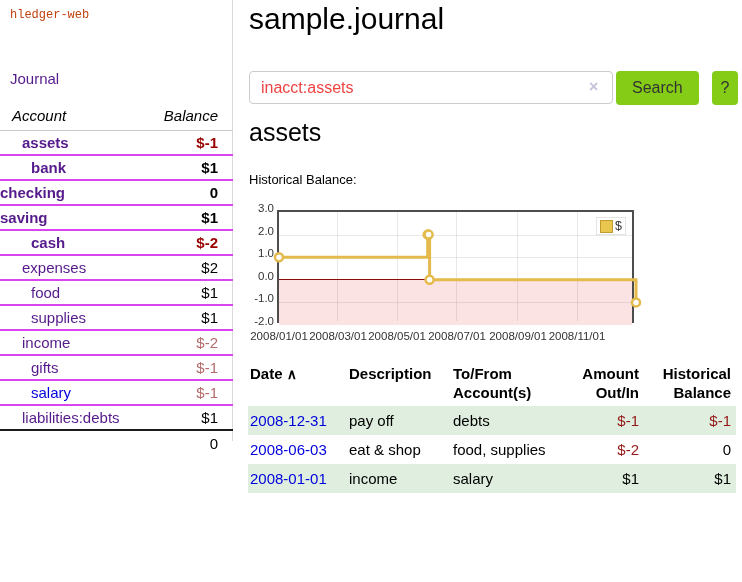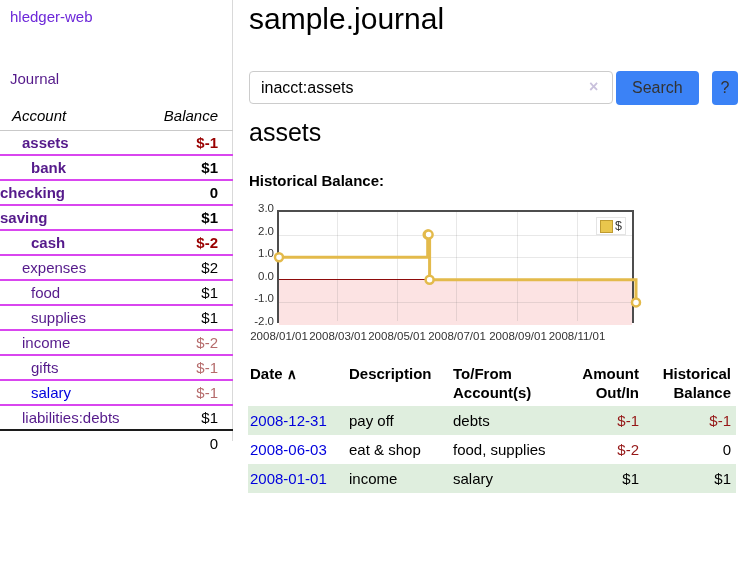--- a/index.html
+++ b/index.html
@@ -2,21 +2,21 @@
 <html><head>
 <meta charset="utf-8">
 <style>
   * { box-sizing: border-box; }
   html, body { margin:0; padding:0; width:742px; height:582px; overflow:hidden;
     background:#fff; font-family:"Liberation Sans", sans-serif; font-size:14px; color:#000; }
 
   
   .sidebar { position:absolute; left:0; top:0; width:233px; height:441px;
     border-right:1px solid #d9d9d9; }
-  .brand { position:absolute; left:10px; top:8px; font-size:15px; color:#6d28d9; text-decoration:none; }
+  .brand { position:absolute; left:10px; top:8px; font-size:12px; color:#c2410c; text-decoration:none;font-family:Liberation Mono, monospace; }
   .journal-link { position:absolute; left:10px; top:70px; font-size:15px; color:#551a8b; text-decoration:none; }
   .acct-table { position:absolute; left:0; top:103px; width:233px; font-size:15px; }
   .ahead { display:flex; justify-content:space-between; padding:4px 15px 6px 12px;
     border-bottom:1px solid #c9c9c9;font-style:italic; }
   .arow { display:flex; justify-content:space-between; padding:3px 15px 3px 0; }
   .arow + .arow { border-top:2px solid #d946ef; }
   .arow a { text-decoration:none; color:#551a8b; }
   .arow a.blue { color:#0000dd; }
   .lvl1 a { margin-left:22px; }
   .lvl2 a { margin-left:31px; }
@@ -26,32 +26,32 @@
   .abal.neg { color:#990000; }
   .abal.softneg { color:#b56b6b; }
   .atotal { display:flex; justify-content:flex-end; padding:4px 15px 3px 0;
     border-top:2px solid #1c1c1c; }
 
   
   .page-title { position:absolute; left:249px; top:2px; margin:0; font-size:30px;
     font-weight:500; color:#000; }
   .search-input { position:absolute; left:249px; top:71px; width:364px; height:33px;
     border:1px solid #ccc; border-radius:4px; padding:0 28px 0 11px; font-size:16px;
-    color:#000000; font-family:"Liberation Sans", sans-serif; }
+    color:#ef4444; font-family:"Liberation Sans", sans-serif; }
   .clear-x { position:absolute; left:589px; top:77px; font-size:16px; font-weight:700;
     color:#c9c1dc; cursor:pointer; line-height:20px; }
-  .btn { position:absolute; top:71px; height:34px; background:#3b82f6; border:none;
+  .btn { position:absolute; top:71px; height:34px; background:#84cc16; border:none;
     border-radius:4px; font-size:16px; color:#333; font-family:"Liberation Sans", sans-serif;
     cursor:pointer; }
   .btn-search { left:616px; padding:0 16px; }
   .btn-help { left:712px; width:26px; padding:0; }
 
   .acct-heading { position:absolute; left:249px; top:118px; margin:0; font-size:25px;
     font-weight:500; }
-  .hist-label { position:absolute; left:249px; top:172px; font-size:15px; font-weight:700; }
+  .hist-label { position:absolute; left:249px; top:172px; font-size:13px; font-weight:400; }
 
   
   .chart { position:absolute; left:248px; top:203px; width:430px; height:142px; }
   .ytick { position:absolute; left:0; width:26px; text-align:right; font-size:11.5px; color:#333; }
   .ytick:nth-of-type(1){top:-1px;} .ytick:nth-of-type(2){top:22px;} .ytick:nth-of-type(3){top:44px;}
   .ytick:nth-of-type(4){top:67px;} .ytick:nth-of-type(5){top:89px;} .ytick:nth-of-type(6){top:112px;}
   .xtick { position:absolute; top:127px; width:66px; text-align:center; font-size:11.5px; color:#333; }
   .xtick:nth-of-type(7){left:-2px;} .xtick:nth-of-type(8){left:57px;} .xtick:nth-of-type(9){left:116px;}
   .xtick:nth-of-type(10){left:176px;} .xtick:nth-of-type(11){left:237px;} .xtick:nth-of-type(12){left:296px;}
   .plot { position:absolute; left:29px; top:7px; width:357px; height:113px;

